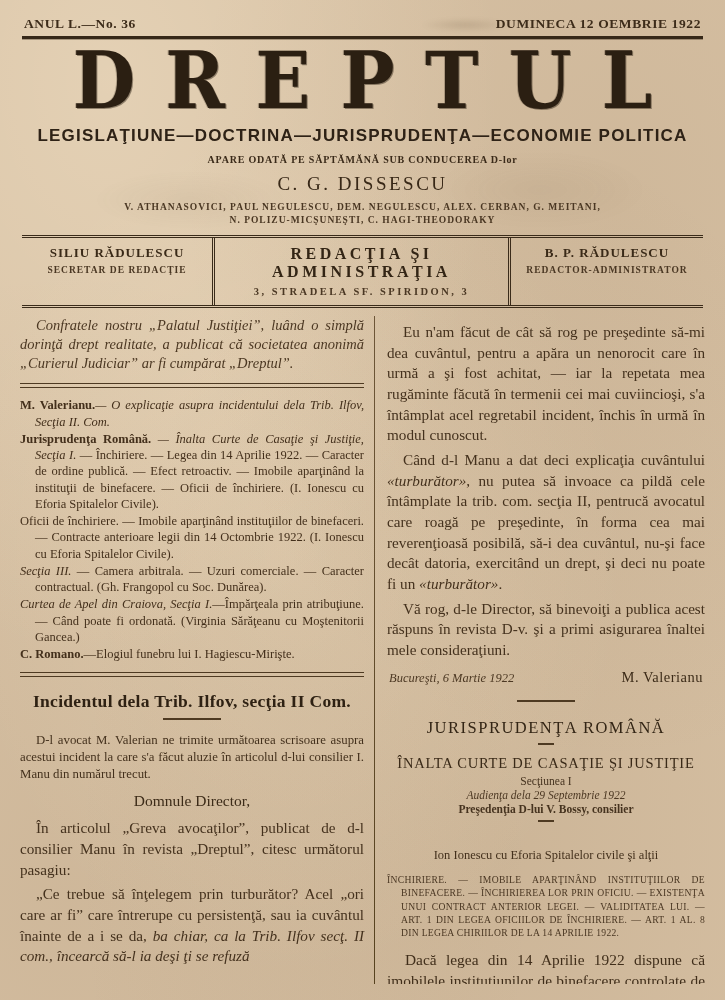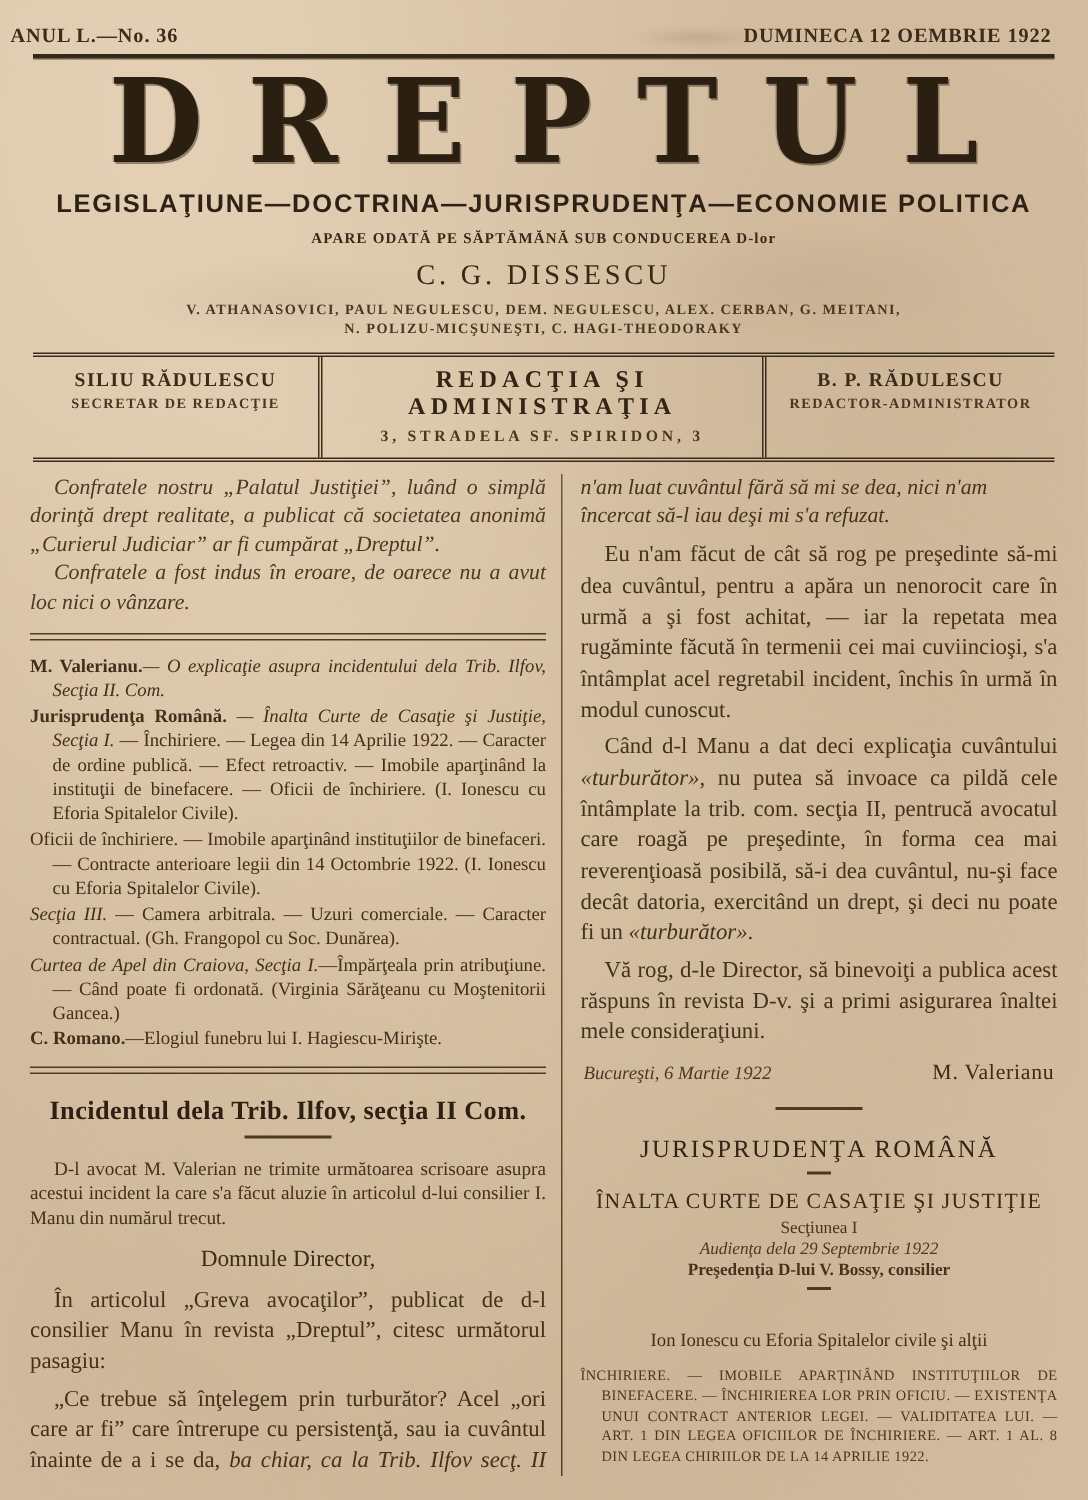--- a/index.html
+++ b/index.html
@@ -13,21 +13,21 @@
       radial-gradient(ellipse at 40% 55%, rgba(255,240,210,.18), transparent 55%),
       radial-gradient(ellipse at 70% 85%, rgba(120,90,55,.12), transparent 60%),
       radial-gradient(ellipse at 10% 90%, rgba(120,90,55,.10), transparent 50%),
       #d8c2a5;
   }
   .page{position:relative;width:725px;height:1000px;box-sizing:border-box;}
   .smudge{position:absolute;pointer-events:none;filter:blur(2px);opacity:.35;
     background:radial-gradient(ellipse, rgba(90,70,45,.5), transparent 70%);}
   
   .topline{display:flex;justify-content:space-between;align-items:baseline;
-    padding:16px 24px 4px 7px;font-weight:bold;font-size:13.5px;
+    padding:16px 24px 4px 24px;font-weight:bold;font-size:13.5px;
     letter-spacing:.6px;color:#3d2c1a;}
   .rule-thick{height:3px;background:#362818;margin:0 22px;
     box-shadow:0 1px 0 rgba(54,40,24,.35);}
   
   .mast-title{text-align:center;font-family:"DejaVu Serif", serif;font-weight:bold;
     font-size:72px;line-height:1.0;color:#2b1f12;letter-spacing:.42em;
     margin:6px 0 0 0;text-indent:.42em;transform:scaleY(1.08);
     text-shadow:1px 1px 0 rgba(43,31,18,.45), -1px 0 0 rgba(43,31,18,.25);}
   .mast-sub{text-align:center;font-family:"Liberation Sans", sans-serif;
     font-weight:bold;font-size:17px;letter-spacing:1.2px;color:#2e2216;margin-top:9px;}
@@ -125,21 +125,20 @@
       <div class="info-name">B. P. RĂDULESCU</div>
       <div class="info-role">REDACTOR-ADMINISTRATOR</div>
     </div>
   </div>
 
   <div class="columns">
 
     <div class="col-left">
       <div class="notice">
         <p>Confratele nostru „Palatul Justiţiei”, luând o simplă dorinţă drept realitate, a publicat că societatea anonimă „Curierul Judiciar” ar fi cumpărat „Dreptul”.</p>
-        <p>Confratele a fost indus în eroare, de oarece nu a avut loc nici o vânzare.</p>
       </div>
       <div class="hr2"></div>
 
       <div class="summary">
         <p><span class="lead-b">M. Valerianu.</span><span class="ital">— O explicaţie asupra incidentului dela Trib. Ilfov, Secţia II. Com.</span></p>
         <p><span class="lead-b">Jurisprudenţa Română.</span><span class="ital"> — Înalta Curte de Casaţie şi Justiţie, Secţia I.</span><span> — Închiriere. — Legea din 14 Aprilie 1922. — Caracter de ordine publică. — Efect retroactiv. — Imobile aparţinând la instituţii de binefacere. — Oficii de închiriere. (I. Ionescu cu Eforia Spitalelor Civile).</span></p>
         <p><span>Oficii de închiriere.</span><span> — Imobile aparţinând instituţiilor de binefaceri. — Contracte anterioare legii din 14 Octombrie 1922. (I. Ionescu cu Eforia Spitalelor Civile).</span></p>
         <p><span class="lead-i">Secţia III.</span><span> — Camera arbitrala. — Uzuri comerciale. — Caracter contractual. (Gh. Frangopol cu Soc. Dunărea).</span></p>
         <p><span class="lead-i">Curtea de Apel din Craiova, Secţia I.</span><span>—Împărţeala prin atribuţiune.— Când poate fi ordonată. (Virginia Sărăţeanu cu Moştenitorii Gancea.)</span></p>
         <p><span class="lead-b">C. Romano.</span><span>—Elogiul funebru lui I. Hagiescu-Mirişte.</span></p>
@@ -152,21 +151,20 @@
       <p class="body-p intro-p">D-l avocat M. Valerian ne trimite următoarea scrisoare asupra acestui incident la care s'a făcut aluzie în articolul d-lui consilier I. Manu din numărul trecut.</p>
       <div class="salut">Domnule Director,</div>
       <p class="body-p big-p">În articolul „Greva avocaţilor”, publicat de d-l consilier Manu în revista „Dreptul”, citesc următorul pasagiu:</p>
       <p class="body-p big-p mt4"><span>„Ce trebue să înţelegem prin turburător? Acel „ori care ar fi” care întrerupe cu persistenţă, sau ia cuvântul înainte de a i se da, </span><span class="ital">ba chiar, ca la Trib. Ilfov secţ. II com., încearcă să-l ia deşi ţi se refuză</span></p>
 
     </div>
 
     <div class="col-div"></div>
 
     <div class="col-right">
-      <p class="cont-ital">n'am luat cuvântul fără să mi se dea, nici n'am încercat să-l iau deşi mi s'a refuzat.</p>
       <p class="body-p big-p mt6">Eu n'am făcut de cât să rog pe preşedinte să-mi dea cuvântul, pentru a apăra un nenorocit care în urmă a şi fost achitat, — iar la repetata mea rugăminte făcută în termenii cei mai cuviincioşi, s'a întâmplat acel regretabil incident, închis în urmă în modul cunoscut.</p>
       <p class="body-p big-p mt4"><span>Când d-l Manu a dat deci explicaţia cuvântului </span><span class="ital">«turburător»</span><span>, nu putea să invoace ca pildă cele întâmplate la trib. com. secţia II, pentrucă avocatul care roagă pe preşedinte, în forma cea mai reverenţioasă posibilă, să-i dea cuvântul, nu-şi face decât datoria, exercitând un drept, şi deci nu poate fi un </span><span class="ital">«turburător»</span><span>.</span></p>
       <p class="body-p big-p mt4">Vă rog, d-le Director, să binevoiţi a publica acest răspuns în revista D-v. şi a primi asigurarea înaltei mele consideraţiuni.</p>
       <div class="sig-row">
         <span class="sig-date">Bucureşti, 6 Martie 1922</span>
         <span class="sig-name">M. Valerianu</span>
       </div>
       <div class="mini-rule" style="margin-top:14px;"></div>
 
       <div class="juris-head">JURISPRUDENŢA ROMÂNĂ</div>

